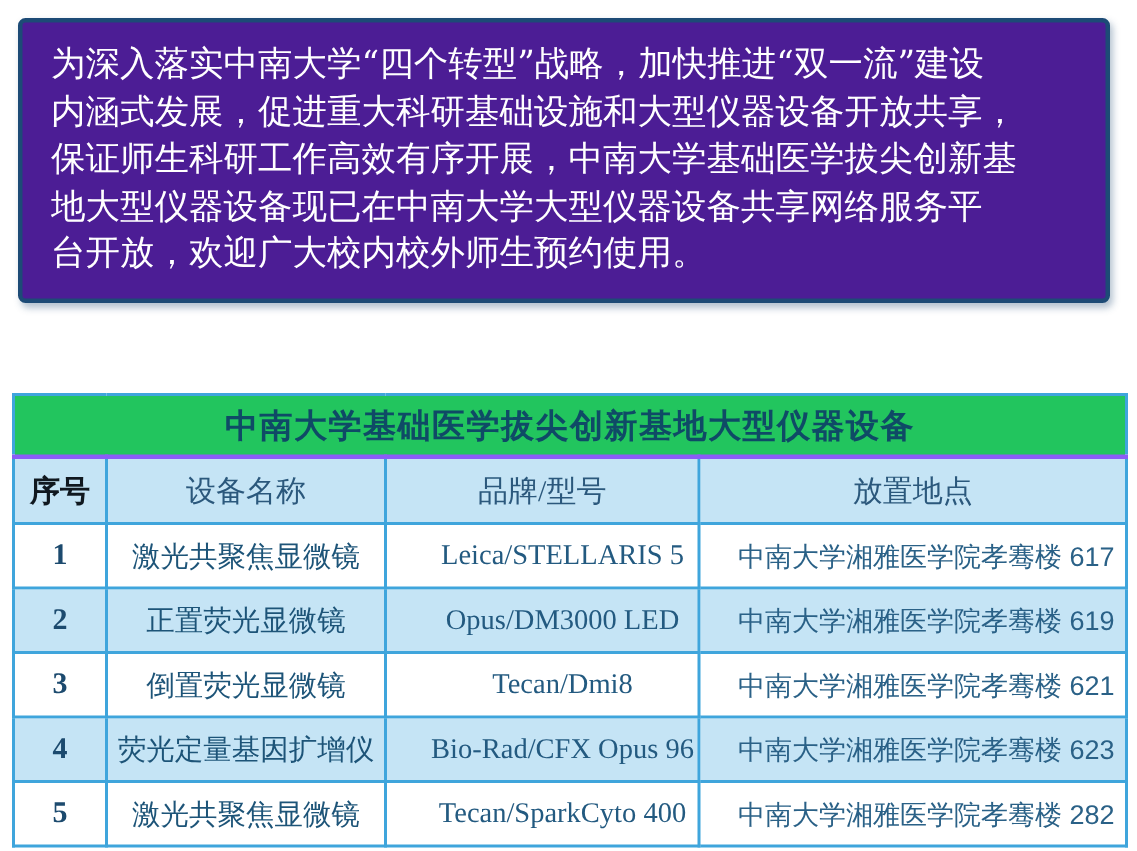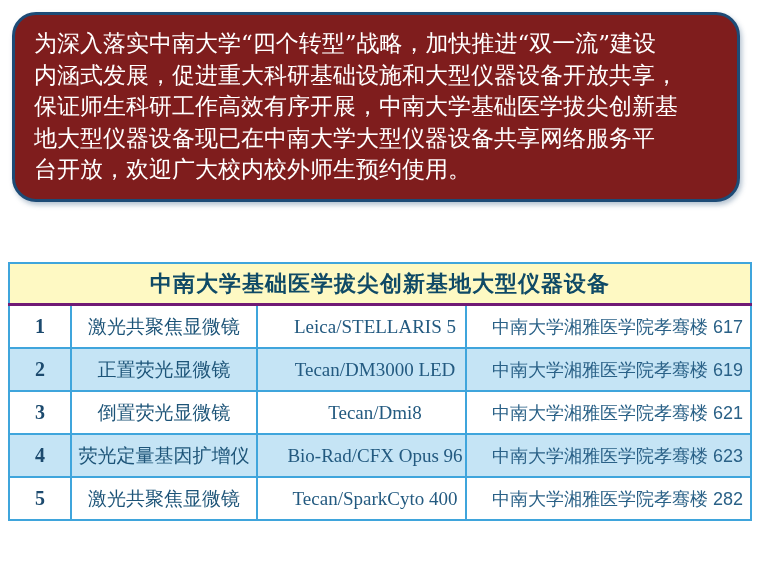--- a/index.html
+++ b/index.html
@@ -18,23 +18,23 @@
     background: #ffffff;
   }
   
   .banner {
     position: absolute;
     left: 12px;
     top: 12px;
     width: 728px;
     height: 190px;
     box-sizing: border-box;
-    background: #7f1d1d;
+    background: #4c1d95;
     border: 3px solid #1d4b76;
-    border-radius: 24px;
+    border-radius: 5px;
     box-shadow: 2px 3px 5px rgba(40, 80, 120, 0.35);
     padding: 13px 19px 0 19px;
   }
   .banner-text {
     color: #ffffff;
     font-family: "DejaVu Serif", "Liberation Serif", serif;
     font-size: 23px;
     line-height: 31.5px;
     white-space: pre-line;
     letter-spacing: 0px;
@@ -56,22 +56,22 @@
 
   .equip-table th, .equip-table td {
     border: 2px solid #3fa5dc;
     text-align: center;
     vertical-align: middle;
     padding: 0 2px;
     overflow: hidden;
   }
   tr.title-row th {
     height: 39px;
-    border-bottom: 3px solid #701a75;
-    background: #fef9c3;
+    border-bottom: 3px solid #8b5cf6;
+    background: #22c55e;
     color: #0f4a66;
     font-size: 22px;
     font-weight: bold;
     font-family: "Liberation Sans", sans-serif;
     letter-spacing: 1px;
     margin-left: 44px;
   }
   tr.header-row th {
     height: 42px;
     background: #c5e4f5;
@@ -133,32 +133,38 @@
     <colgroup>
       <col class="c0">
         <col class="c1">
         <col class="c2">
         <col class="c3">
     </colgroup>
     <thead>
       <tr class="title-row">
         <th colspan="4">中南大学基础医学拔尖创新基地大型仪器设备</th>
       </tr>
+      <tr class="header-row">
+        <th class="col0">序号</th>
+        <th class="col1">设备名称</th>
+        <th class="col2">品牌/型号</th>
+        <th class="col3">放置地点</th>
+      </tr>
     </thead>
     <tbody>
         <tr>
           <td class="col0">1</td>
           <td class="col1">激光共聚焦显微镜</td>
           <td class="col2">Leica/STELLARIS 5</td>
           <td class="col3">中南大学湘雅医学院孝骞楼 617</td>
         </tr>
         <tr>
           <td class="col0">2</td>
           <td class="col1">正置荧光显微镜</td>
-          <td class="col2">Tecan/DM3000 LED</td>
+          <td class="col2">Opus/DM3000 LED</td>
           <td class="col3">中南大学湘雅医学院孝骞楼 619</td>
         </tr>
         <tr>
           <td class="col0">3</td>
           <td class="col1">倒置荧光显微镜</td>
           <td class="col2">Tecan/Dmi8</td>
           <td class="col3">中南大学湘雅医学院孝骞楼 621</td>
         </tr>
         <tr>
           <td class="col0">4</td>

